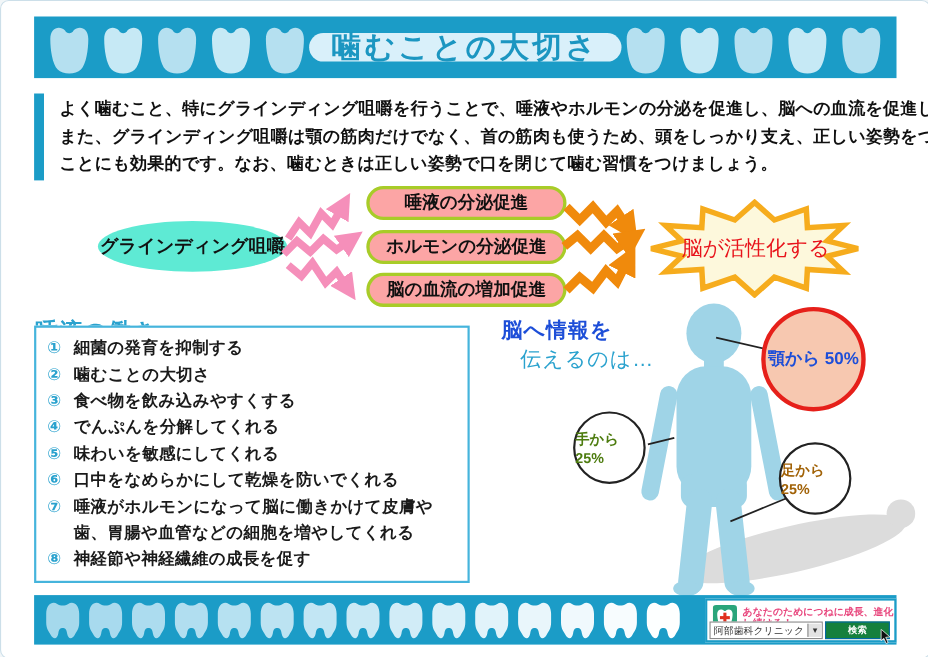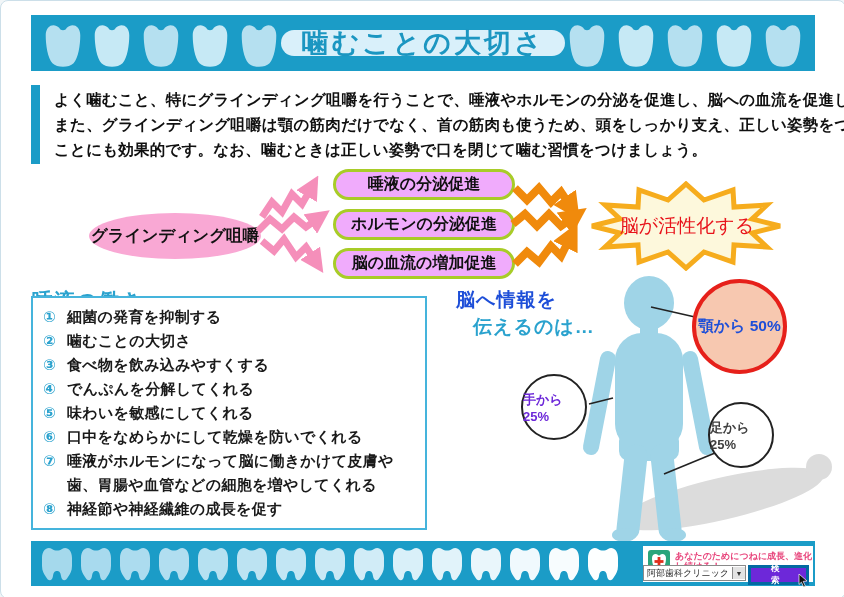--- a/index.html
+++ b/index.html
@@ -17,25 +17,25 @@
               display:flex;align-items:center;justify-content:center;
               color:#1b96c1;font-size:27px;font-weight:bold;letter-spacing:3px;}
 
   
   .intro{position:absolute;left:30px;top:84px;width:784px;
          border-left:9px solid #1b9cc7;padding:2px 0 2px 14px;box-sizing:border-box;}
   .intro div{font-size:15.5px;font-weight:bold;color:#101010;line-height:25px;
              letter-spacing:0.2px;white-space:nowrap;}
 
   
-  .source-ellipse{position:absolute;left:88px;top:212px;width:172px;height:46px;
-                  background:#f9a8d4;border-radius:50%;display:flex;align-items:center;
+  .source-ellipse{position:absolute;left:88px;top:200px;width:172px;height:46px;
+                  background:#5eead4;border-radius:50%;display:flex;align-items:center;
                   justify-content:center;font-size:16.5px;font-weight:bold;color:#111;}
   .arrows{position:absolute;}
-  .effect-pill{position:absolute;left:332px;width:176px;height:25px;background:#f0abfc;
+  .effect-pill{position:absolute;left:332px;width:176px;height:25px;background:#fca5a5;
                border:3px solid #a8cc28;border-radius:16px;display:flex;
                align-items:center;justify-content:center;font-size:16px;
                font-weight:bold;color:#111;}
   .burst-wrap{position:absolute;left:588px;top:180px;width:196px;height:90px;}
   .burst-text{position:absolute;inset:0;display:flex;align-items:center;
               justify-content:center;font-size:19px;font-weight:normal;color:#e8131b;}
 
   
   .saliva-heading{position:absolute;left:31px;top:263px;font-size:21px;
                   font-weight:bold;color:#2aa2ce;letter-spacing:1px;margin-top:23px;}
@@ -43,49 +43,49 @@
               border:2px solid #45b4dc;background:#fff;box-sizing:border-box;
               padding:7px 10px;}
   .saliva-box ul{list-style:none;margin:0;padding:0;}
   .saliva-box li{position:relative;padding-left:24px;font-size:15px;
                  line-height:24px;color:#1a1a1a;font-weight:600;letter-spacing:0.3px;}
   .saliva-box li .num{position:absolute;left:0;top:0;color:#2aa2ce;font-weight:bold;}
 
   
   .caption1{position:absolute;left:455px;top:286px;font-size:19px;font-weight:bold;
             color:#1d4ed8;letter-spacing:1px;}
-  .caption2{position:absolute;left:472px;top:313px;font-size:19px;font-weight:bold;
+  .caption2{position:absolute;left:472px;top:313px;font-size:19px;font-weight:normal;
             color:#2aa2ce;letter-spacing:1px;text-align:center;}
   .figure-svg{position:absolute;left:430px;top:270px;width:414px;height:285px;}
   .stat-circle{position:absolute;border-radius:50%;display:flex;align-items:center;
                justify-content:center;font-weight:bold;box-sizing:border-box;background:#fff;}
   .circle-jaw{left:691px;top:278px;width:95px;height:95px;background:#f7c8b0;
               border:4px solid #e6201a;color:#1d4ed8;font-size:15.5px;}
   .circle-hand{left:520px;top:373px;width:66px;height:66px;border:2px solid #222;
-               color:#6d28d9;font-size:13px;}
+               color:#4d7c0f;font-size:13px;}
   .circle-foot{left:707px;top:401px;width:66px;height:66px;border:2px solid #222;
-               color:#404040;font-size:13px;}
+               color:#a16207;font-size:13px;}
 
   
   .footer-bar{position:absolute;left:30px;top:540px;width:784px;height:45px;
               background:#1b9cc7;display:flex;align-items:center;gap:3px;
               padding:0 0 0 8px;box-sizing:border-box;}
   .tooth-bottom{width:36px;height:40px;flex:0 0 auto;}
   .info-box{position:absolute;left:640px;top:543px;width:174px;height:40px;
             background:#fff;border:2px solid #1b9cc7;box-sizing:border-box;}
   .clinic-logo{position:absolute;left:5px;top:4px;width:22px;height:27px;}
   .slogan{position:absolute;left:32px;top:5px;width:138px;font-size:9px;
           font-weight:bold;color:#e8457c;letter-spacing:0px;line-height:10px;}
   .select-row{position:absolute;right:4px;top:19px;display:flex;align-items:flex-start;gap:2px;}
   .clinic-select{display:flex;align-items:center;border:1px solid #8a8a8a;
                  background:#fff;height:14px;}
   .clinic-name{font-size:9px;color:#333;padding:0 3px;white-space:nowrap;}
   .dd-arrow{width:12px;height:12px;background:#e3e3e3;border-left:1px solid #8a8a8a;
             font-size:7px;display:flex;align-items:center;justify-content:center;color:#333;}
-  .search-btn{position:relative;height:14px;background:#6d28d9;border:3px solid #0369a1;
+  .search-btn{position:relative;height:14px;background:#15803d;border:1px solid #0369a1;
               color:#fff;font-size:8.5px;font-weight:bold;display:flex;align-items:center;
               justify-content:center;padding:0 20px;}
   .cursor{position:absolute;right:-3px;bottom:-6px;width:11px;height:14px;}
 </style>
 </head>
 <body>
 
 <svg width="0" height="0" style="position:absolute">
   <defs>
     <symbol id="tooth-top-sym" viewBox="0 0 44 50">

